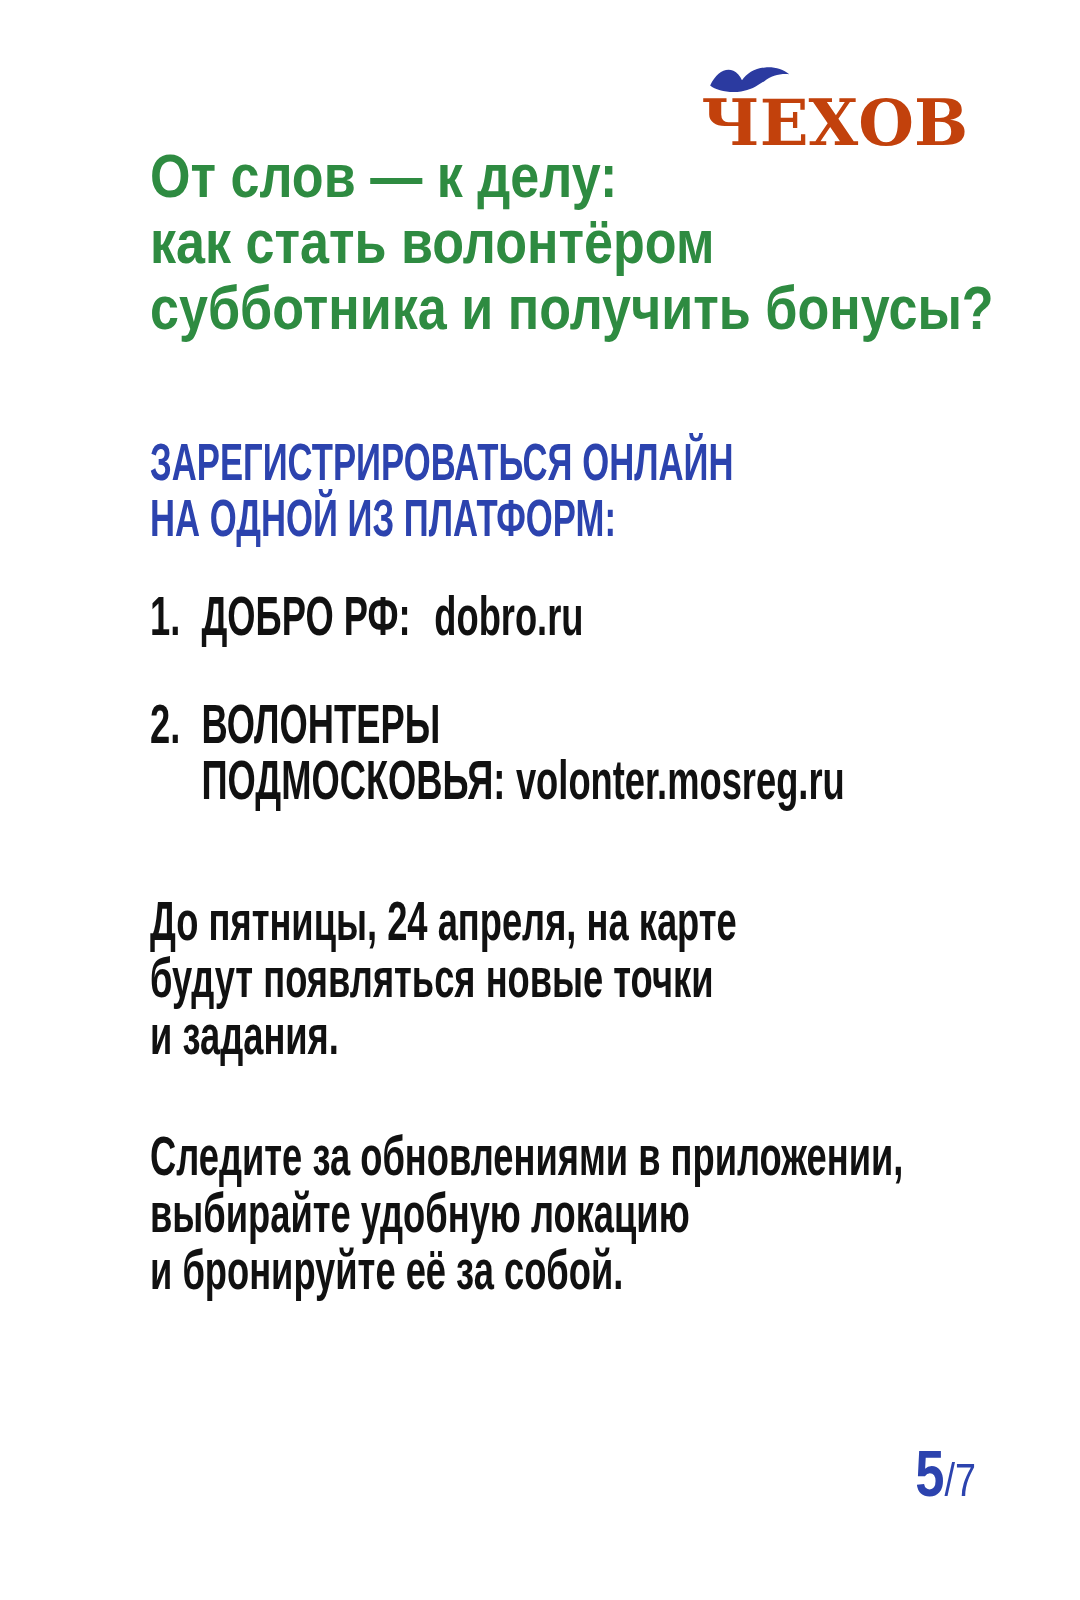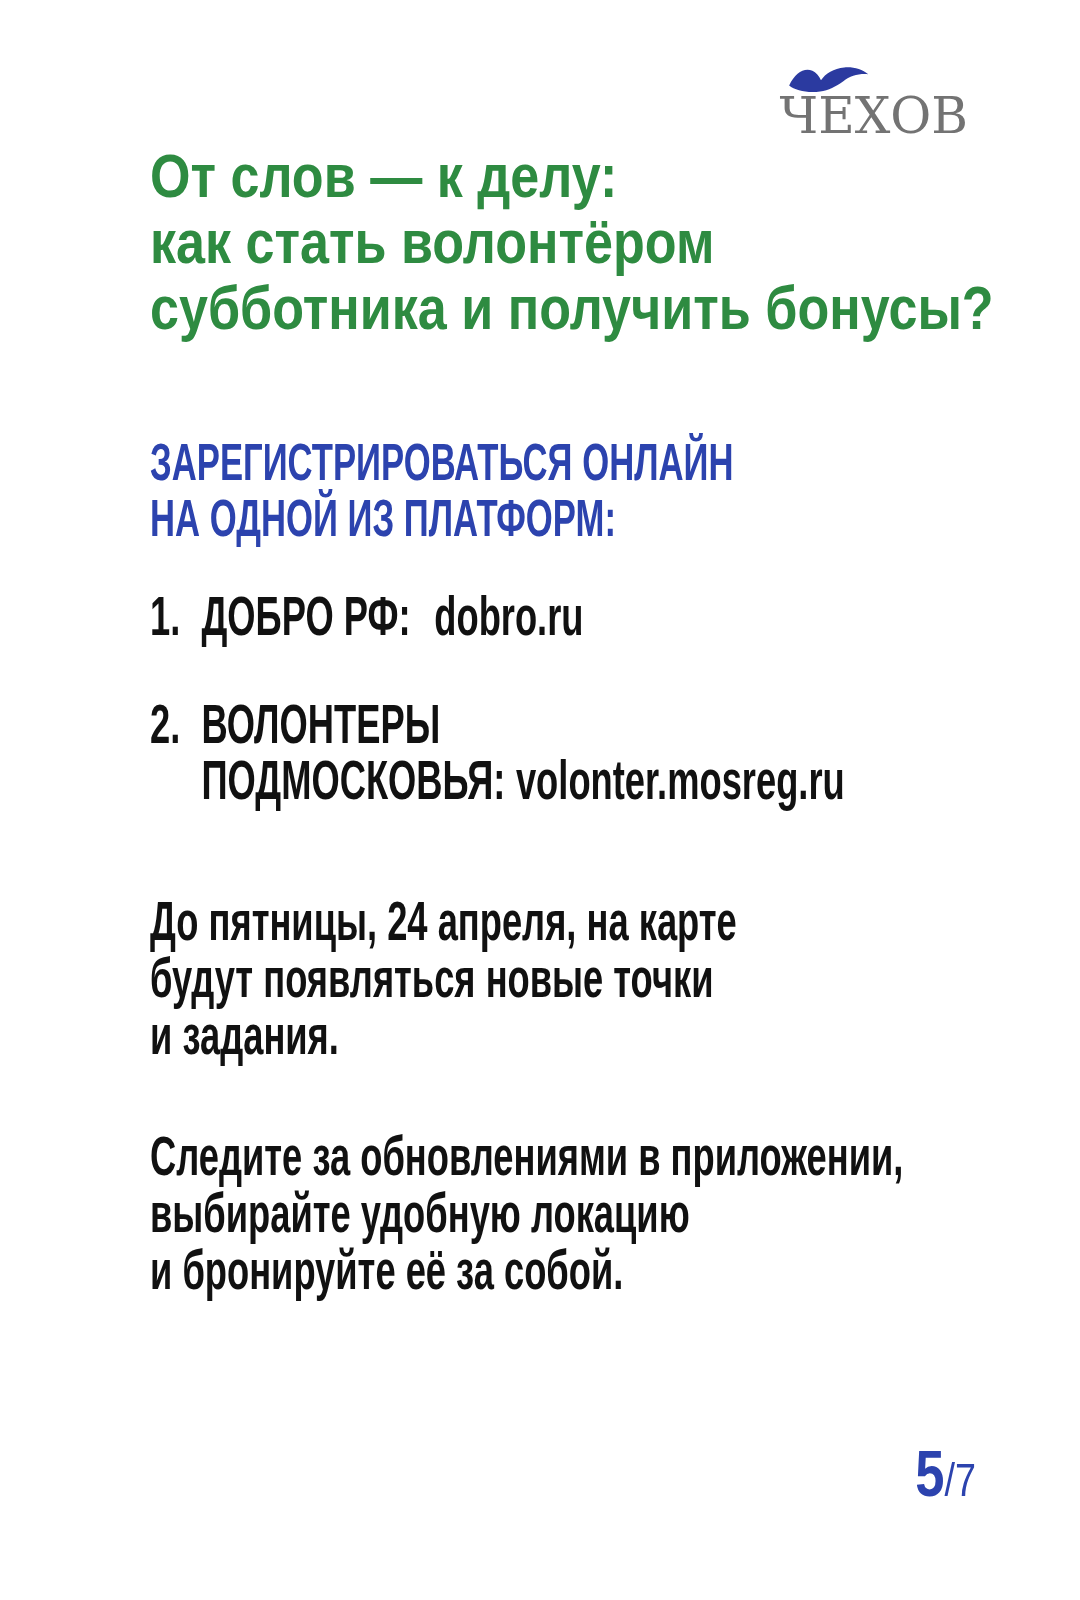--- a/index.html
+++ b/index.html
@@ -11,24 +11,24 @@
     font-family: "Liberation Sans", sans-serif;
     color: #111111;
   }
 
   
   .logo {
     position: absolute;
     top: 91px;
     right: 112px;
     font-family: "DejaVu Serif", "Liberation Serif", serif;
-    font-weight: normal;
-    font-size: 50px;
+    font-weight: bold;
+    font-size: 64px;
     line-height: 1;
-    color: #737373;
+    color: #c2410c;
     letter-spacing: 0px;
   }
   .logo .bird {
     position: absolute;
     left: 4px;
     top: -27px;
     width: 86px;
     height: 36px;
   }
   .logo .bird svg { width: 100%; height: 100%; display: block; }

